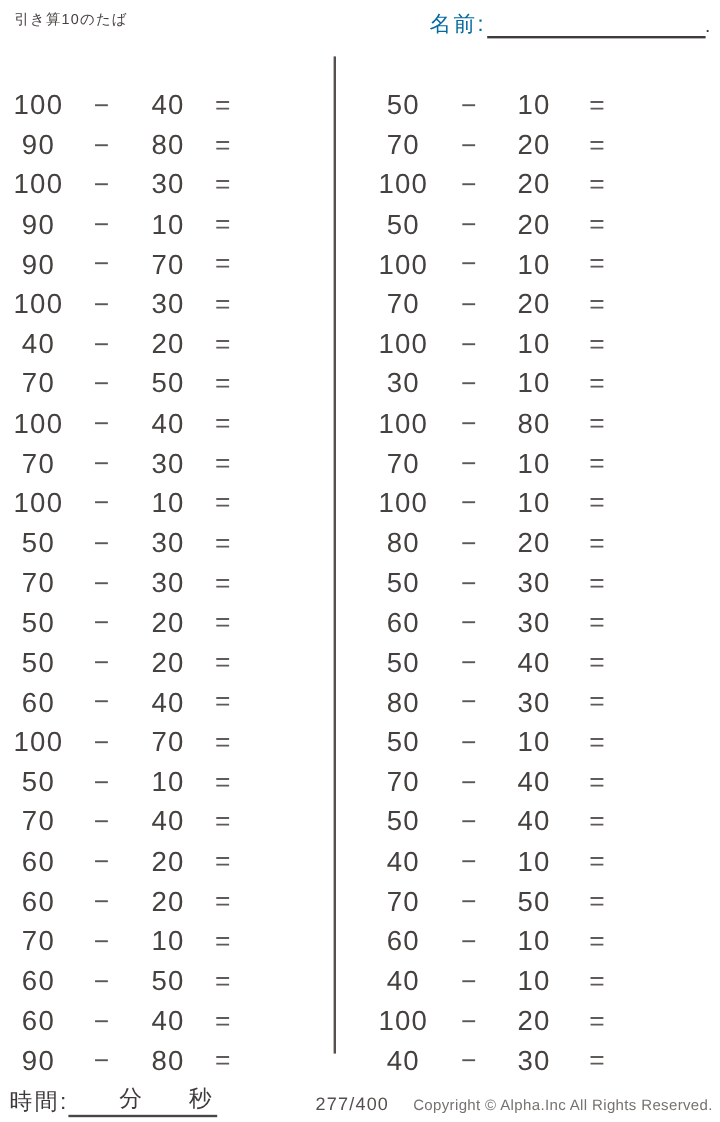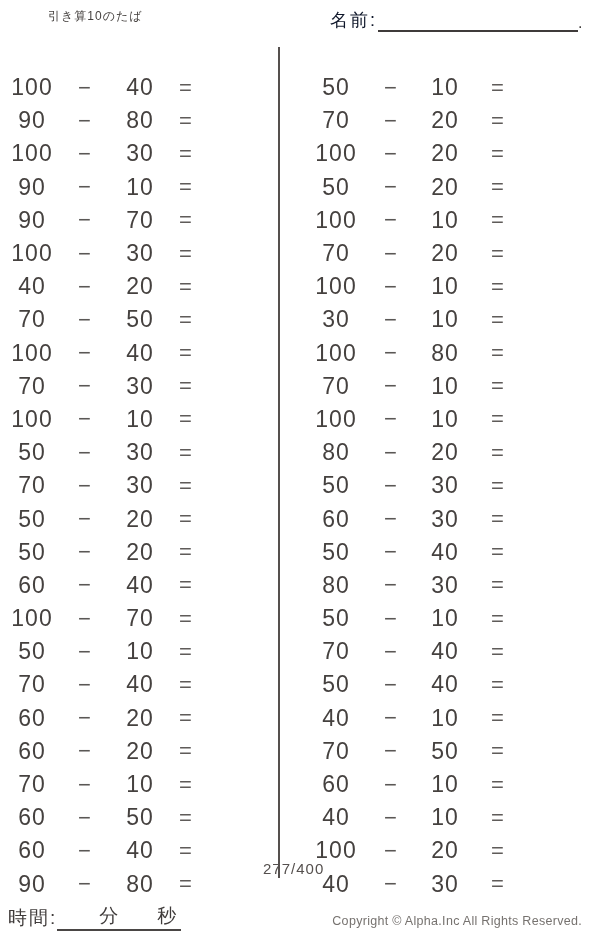--- a/index.html
+++ b/index.html
@@ -4,27 +4,27 @@
 <style>
   html,body{margin:0;padding:0;}
   body{
     width:600px;height:935px;position:relative;background:#ffffff;
     font-family:"Liberation Sans","DejaVu Sans",sans-serif;
     color:#3f3b3a;overflow:hidden;
   }
   
   .worksheet-title{
     position:absolute;left:12px;top:8px;
-    font-size:12px;letter-spacing:1px;color:#45413f;margin-left:36px;
+    font-size:12px;letter-spacing:1px;color:#45413f;
   }
   .name-block{
     position:absolute;left:330px;top:8px;width:262px;
     font-size:18px;display:flex;align-items:flex-end;white-space:nowrap;
   }
-  .name-label{letter-spacing:2px;color:#0f172a;}
+  .name-label{letter-spacing:2px;color:#0369a1;margin-left:28px;}
   .name-line{
     display:inline-block;width:200px;height:22px;
     border-bottom:2px solid #3f3b3a;margin-left:1px;
   }
   .name-period{font-size:16px;color:#3f3b3a;}
   
   .column-divider{
     position:absolute;left:278px;top:47px;width:2px;height:831px;
     background:#55504e;
   }
@@ -49,25 +49,25 @@
   }
   .time-label{letter-spacing:2px;color:#3f3b3a;}
   .time-line{
     display:flex;align-items:flex-end;
     border-bottom:2px solid #4a4645;height:24px;
   }
   .time-blank-min{display:inline-block;width:42px;}
   .time-blank-sec{display:inline-block;width:34px;}
   .time-unit{letter-spacing:1px;color:#3f3b3a;padding-right:4px;}
   .footer-page{
-    position:absolute;left:263px;top:860px;
+    position:absolute;left:263px;top:912px;
     font-size:15px;color:#55504e;letter-spacing:1px;
   }
   .footer-copyright{
-    position:absolute;right:18px;top:914px;
+    position:absolute;right:6px;top:914px;
     font-size:12.5px;color:#76726f;letter-spacing:0.3px;
   }
 </style>
 </head>
 <body>
 
 <div class="worksheet-title">引き算10のたば</div>
 
 <div class="name-block">
   <span class="name-label">名前:</span>

